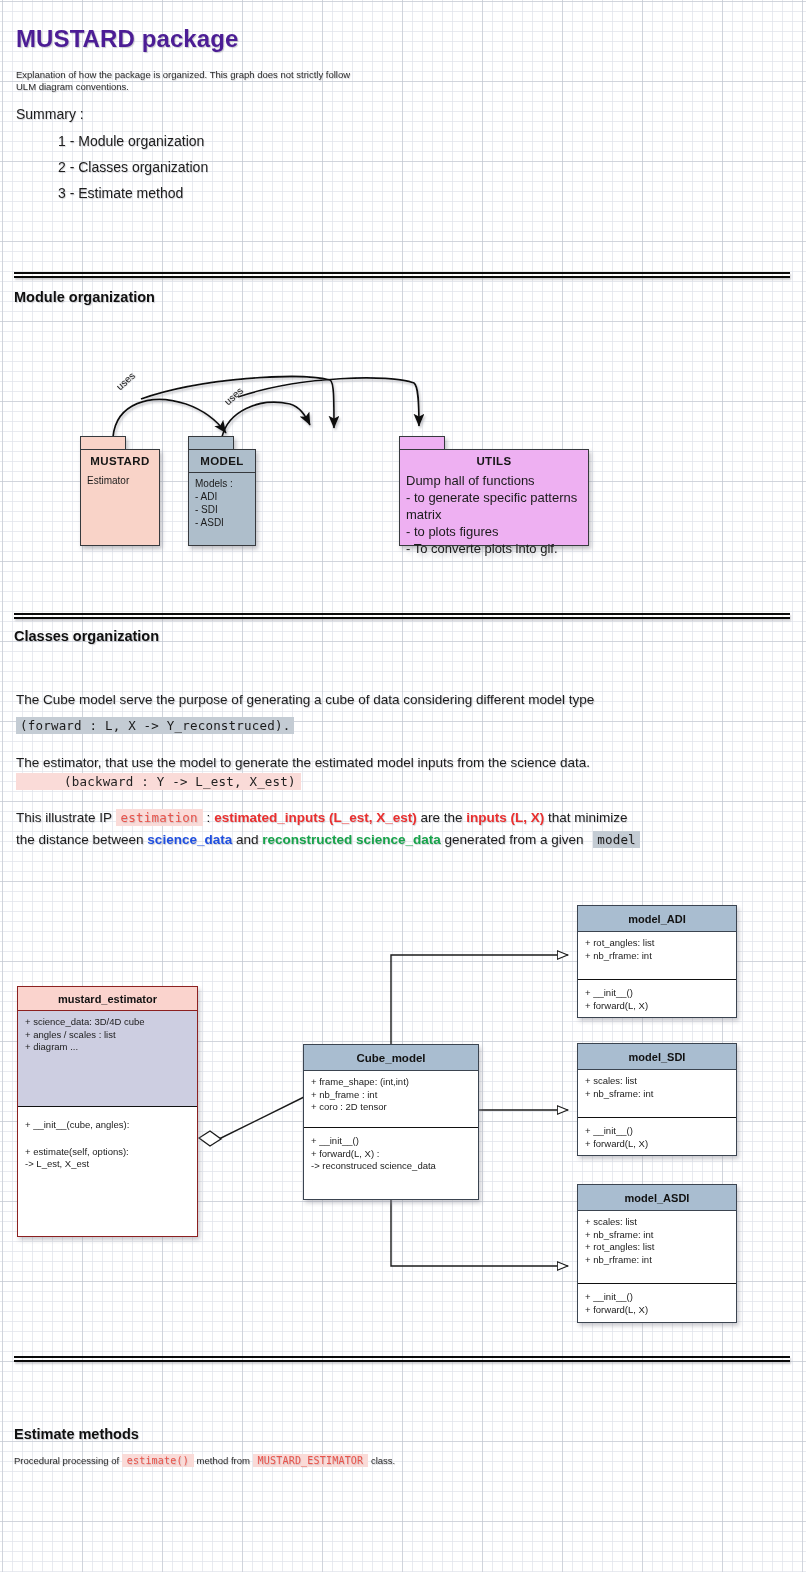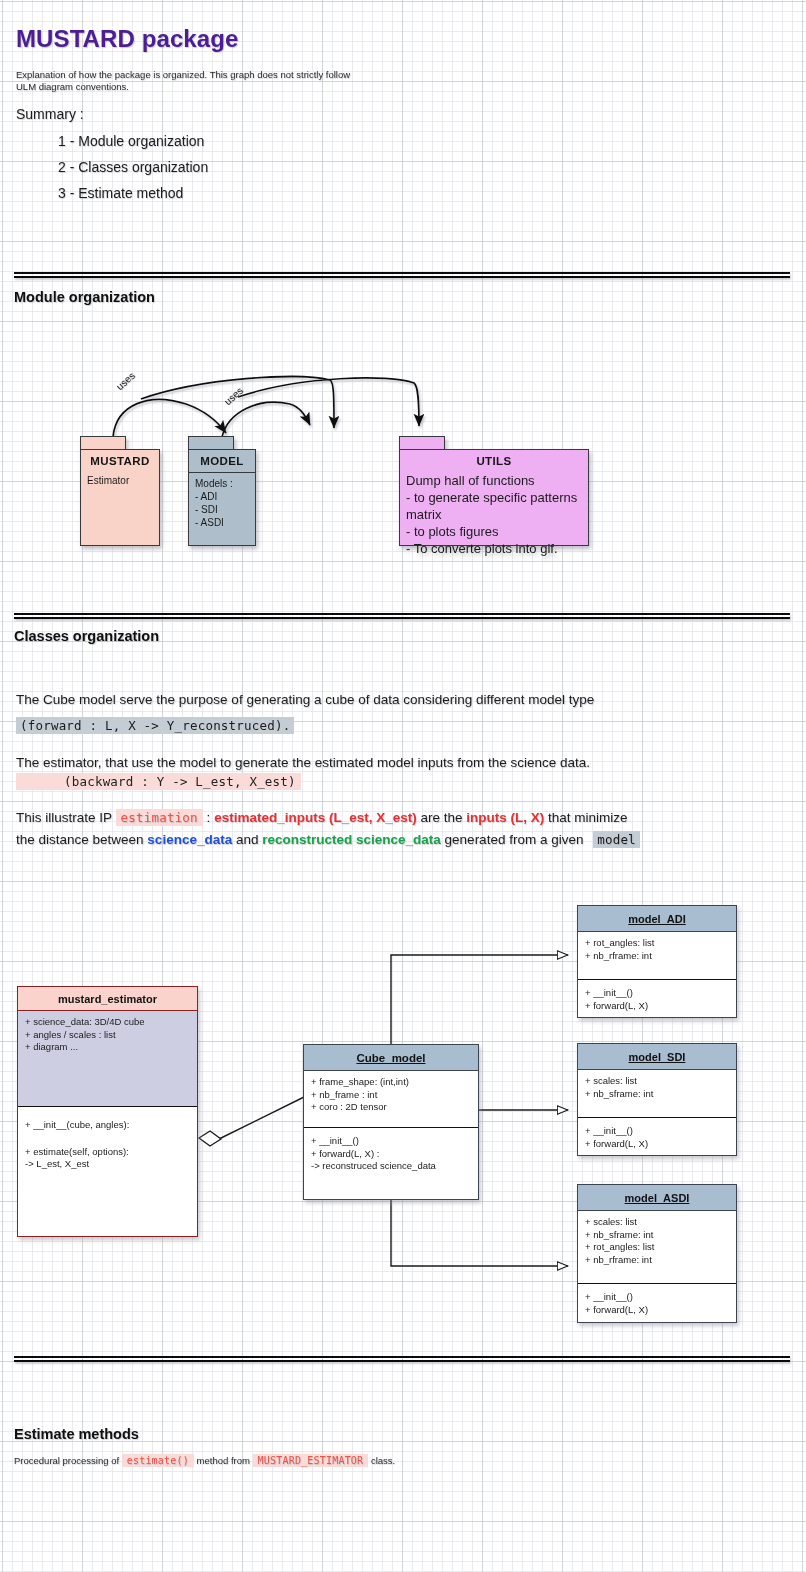--- a/index.html
+++ b/index.html
@@ -138,21 +138,21 @@
     justify-content: center;
   }
   .cls-sec {
     box-sizing: border-box;
     font-size: 9.5px;
     color: #1b1b1b;
     line-height: 12.6px;
     padding: 5px 7px;
   }
   .blue-box   { border: 1.1px solid #3b4450; }
-  .blue-hdr   { background: #a9bdd0; border-bottom: 1.1px solid #3b4450; text-decoration: underline; }
+  .blue-hdr   { background: #a9bdd0; border-bottom: 1.1px solid #3b4450; }
   .blue-sep   { border-bottom: 1.1px solid #111111; }
   .red-box    { border: 1.4px solid #8c2020; }
   .red-hdr    { background: #fad3cd; border-bottom: 1.4px solid #8c2020; }
   .lav-sec    { background: #cdcee1; border-bottom: 1.6px solid #111111; }
 
   svg.overlay { position: absolute; left: 0; top: 0; overflow: visible; }
 </style>
 </head>
 <body>
 

